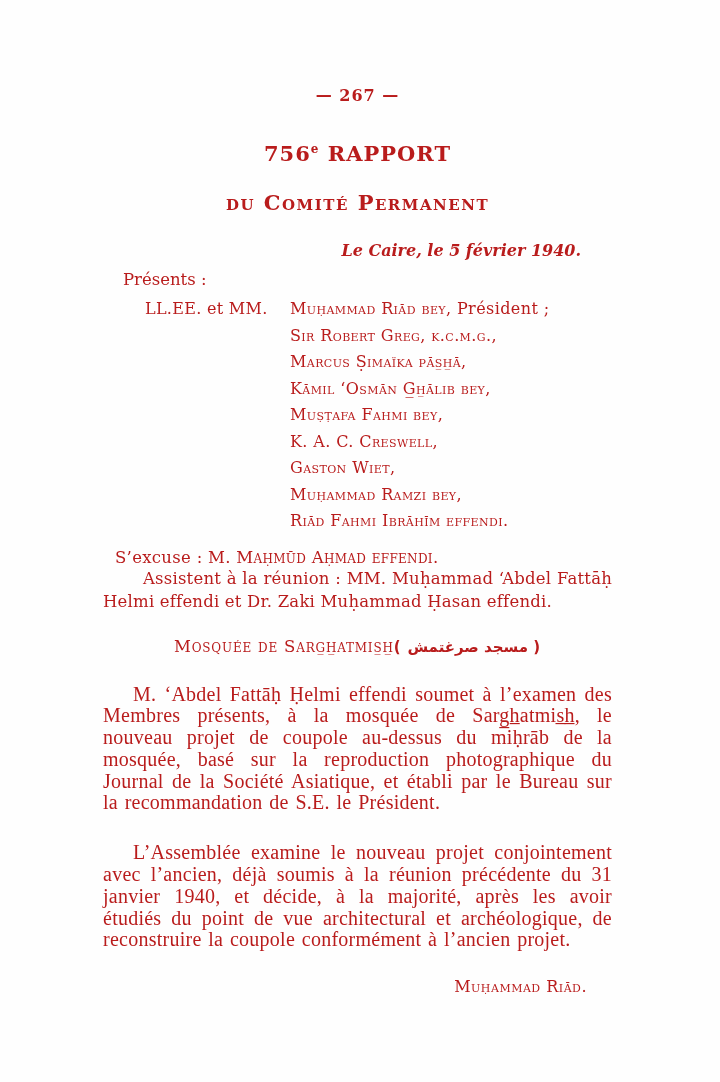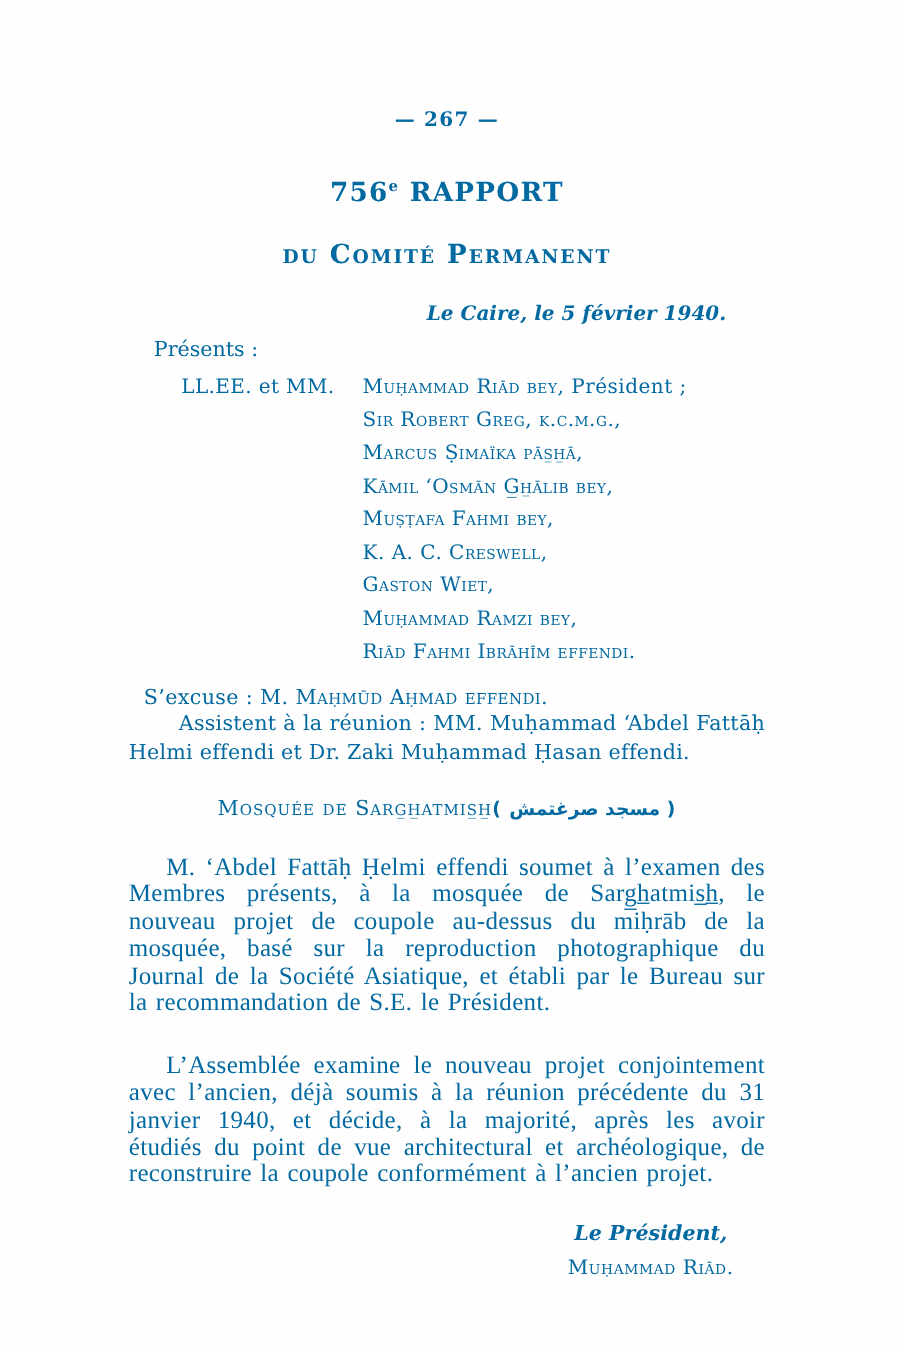--- a/index.html
+++ b/index.html
@@ -1,21 +1,21 @@
 <!DOCTYPE html>
 <html lang="fr"><head>
 <meta charset="utf-8">
 <style>
   html,body{margin:0;padding:0;background:#ffffff;}
   .page{
     position:relative;
     width:720px;height:1082px;
     background:#fefefe;
     font-family:"DejaVu Serif", serif;
-    color:#0369a1;
+    color:#b91c1c;
     overflow:hidden;
   }
   .content{position:absolute;left:103px;top:0;width:509px;}
   .page-number{
     text-align:center;margin-top:86px;
     font-size:16px;font-weight:bold;letter-spacing:1px;
   }
   .title{
     text-align:center;margin-top:36px;
     font-size:21px;font-weight:bold;letter-spacing:1px;
@@ -101,18 +101,17 @@
 
     <div class="assistent">Assistent à la réunion : MM. Muḥammad ‘Abdel Fattāḥ Helmi effendi et Dr. Zaki Muḥammad Ḥasan effendi.</div>
 
     <div class="section-heading"><span class="sc">Mosquée de Sarg̲h̲atmis̲h̲</span><span class="arabic">( مسجد صرغتمش )</span></div>
 
     <div class="para">M. ‘Abdel Fattāḥ Ḥelmi effendi soumet à l’examen des Membres présents, à la mosquée de Sarg̲h̲atmis̲h̲, le nouveau projet de coupole au-dessus du miḥrāb de la mosquée, basé sur la reproduction photographique du Journal de la Société Asiatique, et établi par le Bureau sur la recommandation de S.E. le Président.</div>
 
     <div class="para">L’Assemblée examine le nouveau projet conjointement avec l’ancien, déjà soumis à la réunion précédente du 31 janvier 1940, et décide, à la majorité, après les avoir étudiés du point de vue architectural et archéologique, de reconstruire la coupole conformément à l’ancien projet.</div>
 
     <div class="signature">
-      <div class="role">Le Président,</div>
       <div class="name sc">Muḥammad Riād.</div>
     </div>
 
   </div>
 </div>
 
 </body></html>

